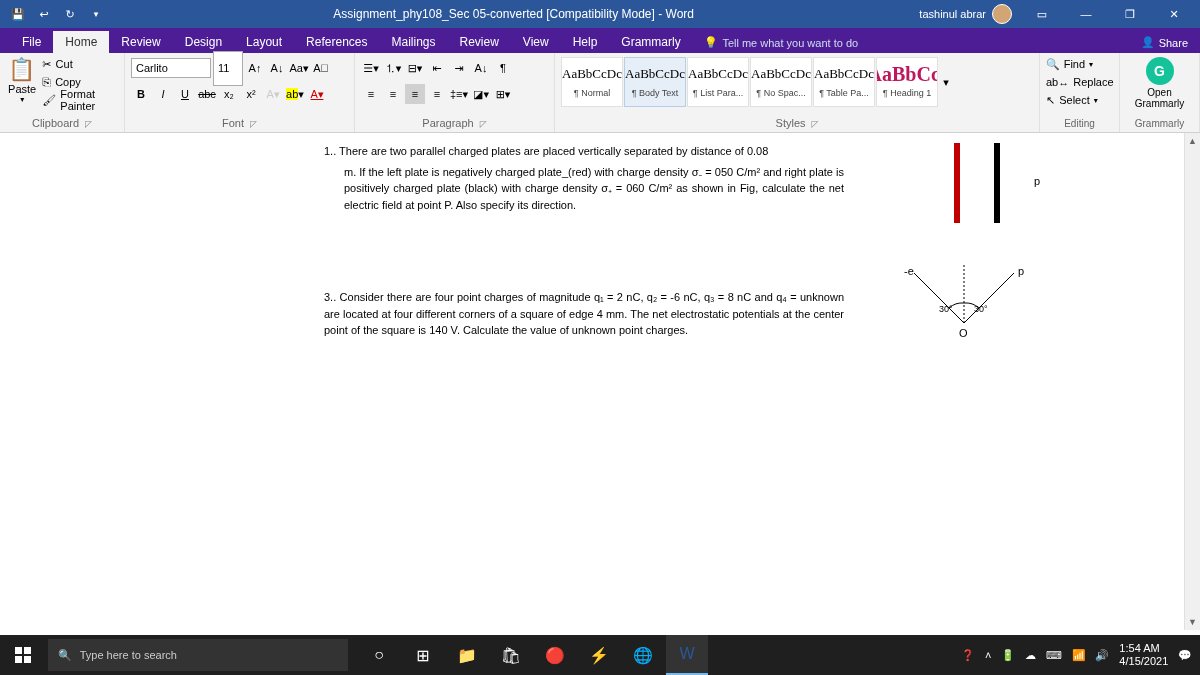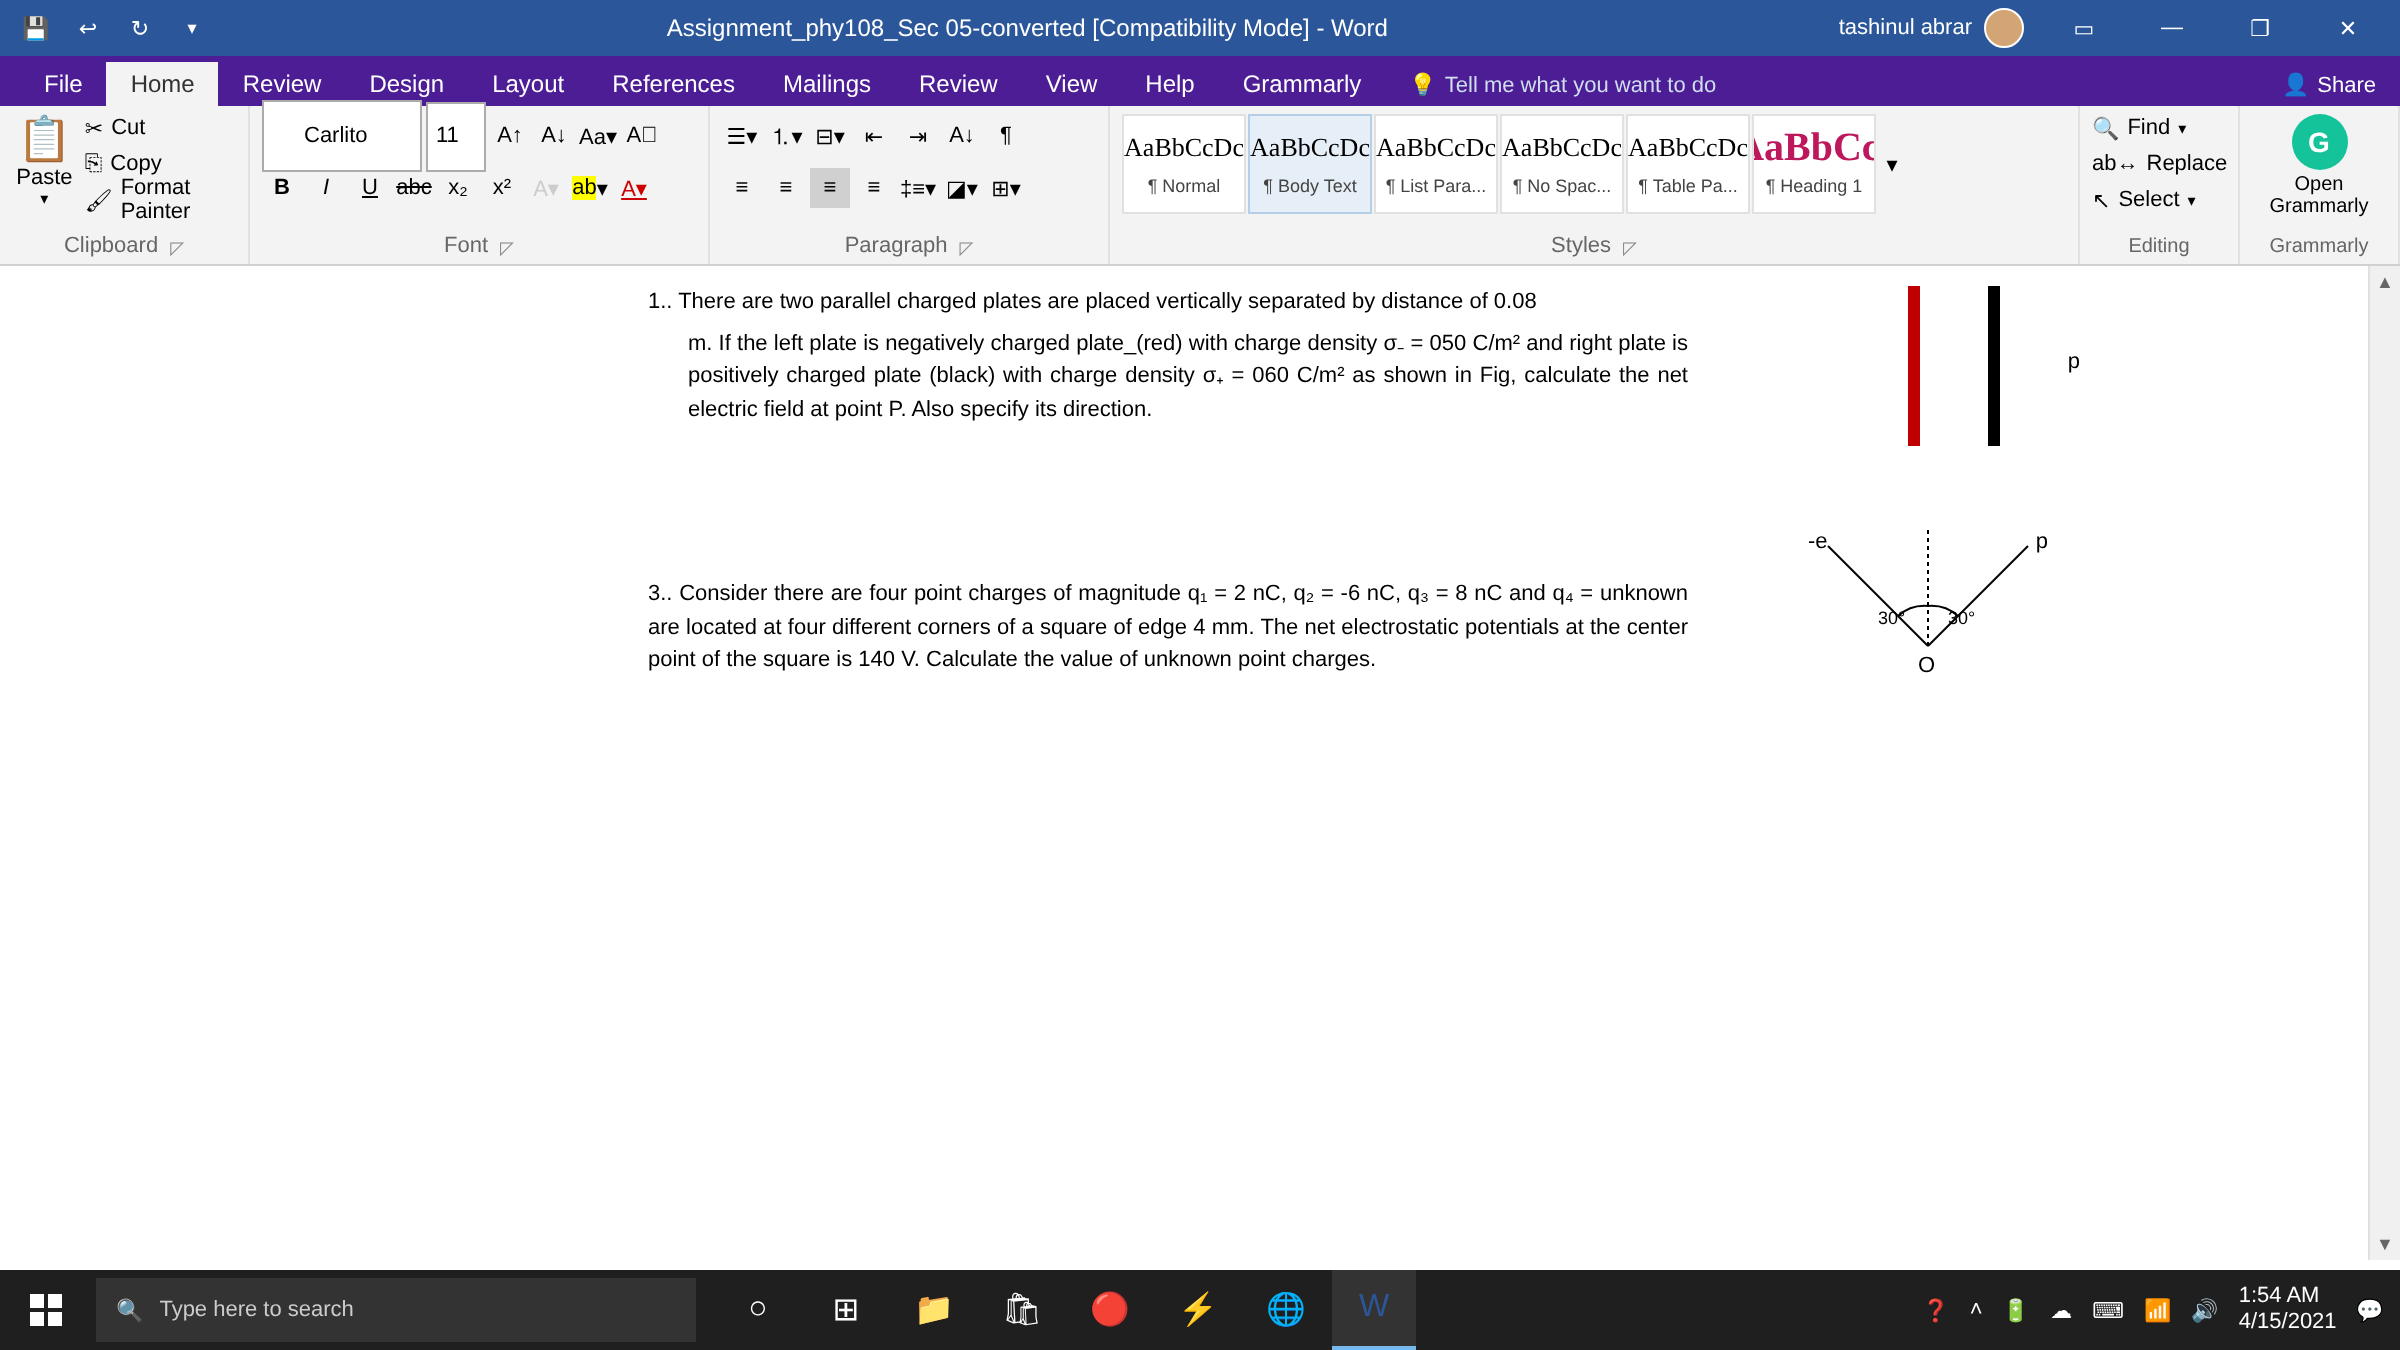--- a/index.html
+++ b/index.html
@@ -22,21 +22,21 @@
 .group-label{text-align:center;color:#666;font-size:10px;padding:1px 0;display:flex;justify-content:center;align-items:flex-end;gap:6px}
 .dlg{font-size:9px;color:#888}
 .clipboard{width:125px}
 .clip-top{display:flex}
 .paste-btn{width:38px;text-align:center;padding:2px}
 .paste-icon{font-size:22px}
 .clip-opts{padding-left:4px}
 .clip-opt{display:flex;align-items:center;gap:4px;height:18px;font-size:11px}
 .font-group{width:230px}
 .font-row{display:flex;align-items:center;gap:2px;height:26px}
-.font-name{border:1px solid #ababab;background:#fff;width:80px;height:36px;padding:0 20px;display:flex;align-items:center}
+.font-name{border:1px solid #ababab;background:#fff;width:80px;height:20px;padding:0 4px;display:flex;align-items:center}
 .font-size{border:1px solid #ababab;background:#fff;width:30px;height:35px;padding:0 4px;display:flex;align-items:center}
 .btn-sm{width:20px;height:20px;display:flex;align-items:center;justify-content:center;font-size:11px}
 .para-group{width:200px}
 .styles-group{flex:1;min-width:380px}
 .styles-row{display:flex;height:54px;gap:1px;align-items:center}
 .style-item{border:1px solid #e1e1e1;background:#fff;width:62px;height:50px;text-align:center;padding:2px;overflow:hidden}
 .style-item.sel{border:1px solid #b5cfe8;background:#e6eef7}
 .style-prev{font-family:'Times New Roman',serif;font-size:13px;height:28px;display:flex;align-items:center;justify-content:center}
 .style-name{font-size:9px;color:#444;white-space:nowrap}
 .editing-group{width:80px}

